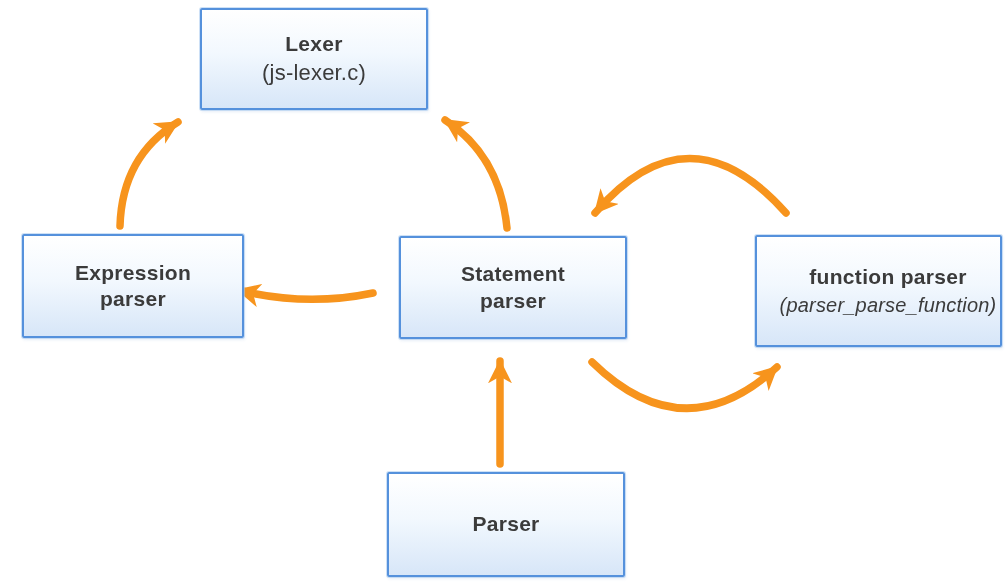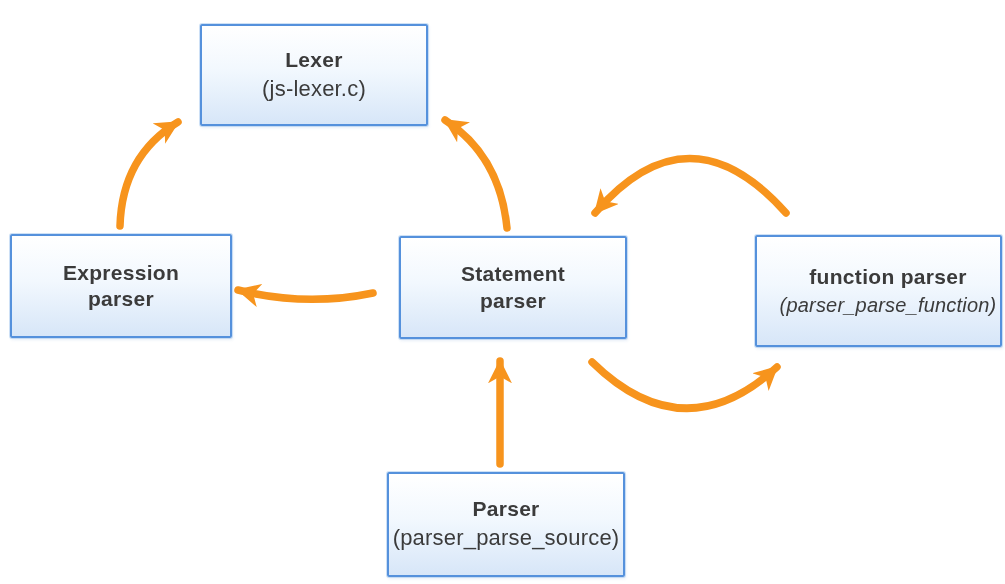--- a/index.html
+++ b/index.html
@@ -46,22 +46,22 @@
     letter-spacing: 0.3px;
   }
   .node-subtitle {
     font-size: 22px;
     line-height: 1.3;
     margin-top: 2px;
     color: var(--text, #3B3B3B);
     letter-spacing: 0.2px;
   }
   .node-function .node-subtitle { font-size: 20px; font-style: italic; }
-  .node-lexer      { left: 200px; top: 8px;   width: 228px; height: 102px; margin-top: 16px; }
-  .node-expression { left: 10px;  top: 234px; width: 222px; height: 104px; }
+  .node-lexer      { left: 200px; top: 8px;   width: 228px; height: 102px; }
+  .node-expression { left: 22px;  top: 234px; width: 222px; height: 104px; }
   .node-statement  { left: 385px; top: 236px; width: 228px; height: 103px; margin-left: 14px; }
   .node-function   { left: 755px; top: 235px; width: 247px; height: 112px; padding-left: 25px; }
   .node-parser     { left: 387px; top: 472px; width: 238px; height: 105px; }
 </style>
 </head>
 <body>
 
 <div class="canvas">
 
   <svg class="arrows-layer" viewBox="0 0 1005 584" xmlns="http://www.w3.org/2000/svg">
@@ -93,16 +93,15 @@
 parser</div>
   </div>
 
   <div class="node node-function">
     <div class="node-title">function parser</div>
     <div class="node-subtitle">(parser_parse_function)</div>
   </div>
 
   <div class="node node-parser">
     <div class="node-title">Parser</div>
-    <div class="node-subtitle">(parser_parse_source)</div>
   </div>
 
 </div>
 
 </body></html>

